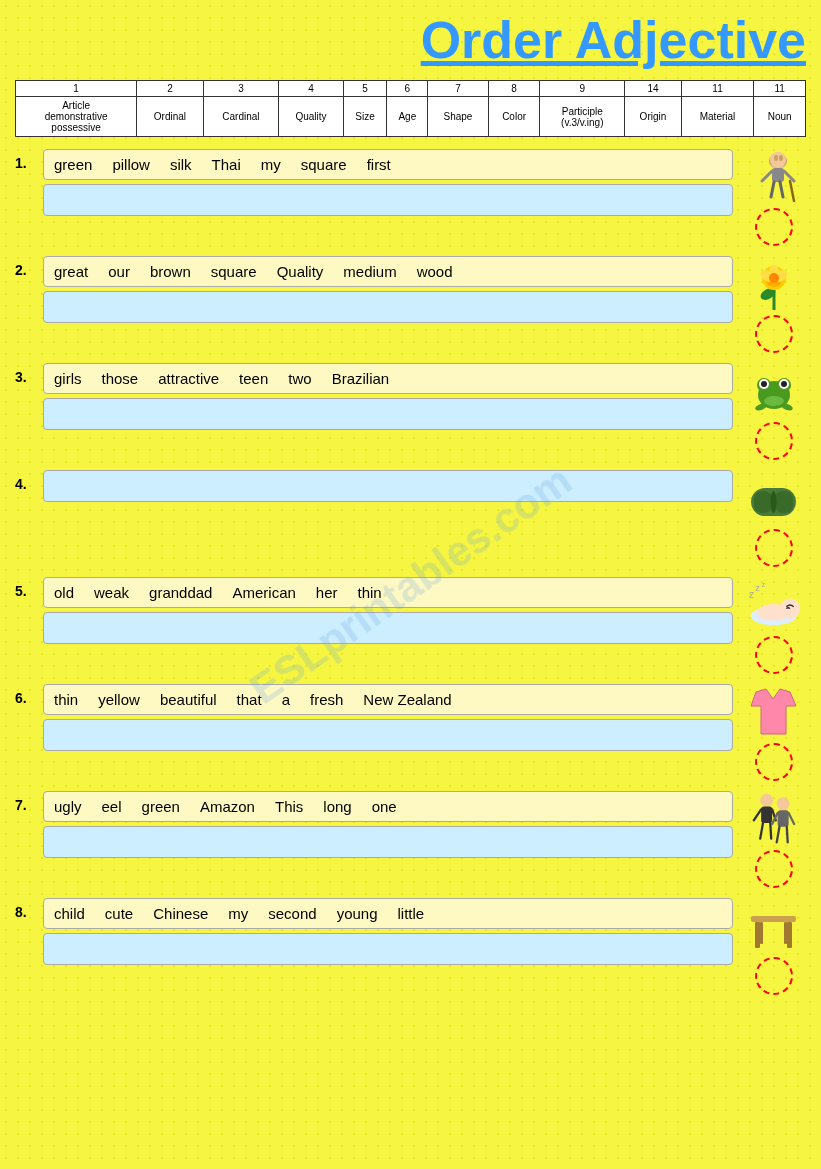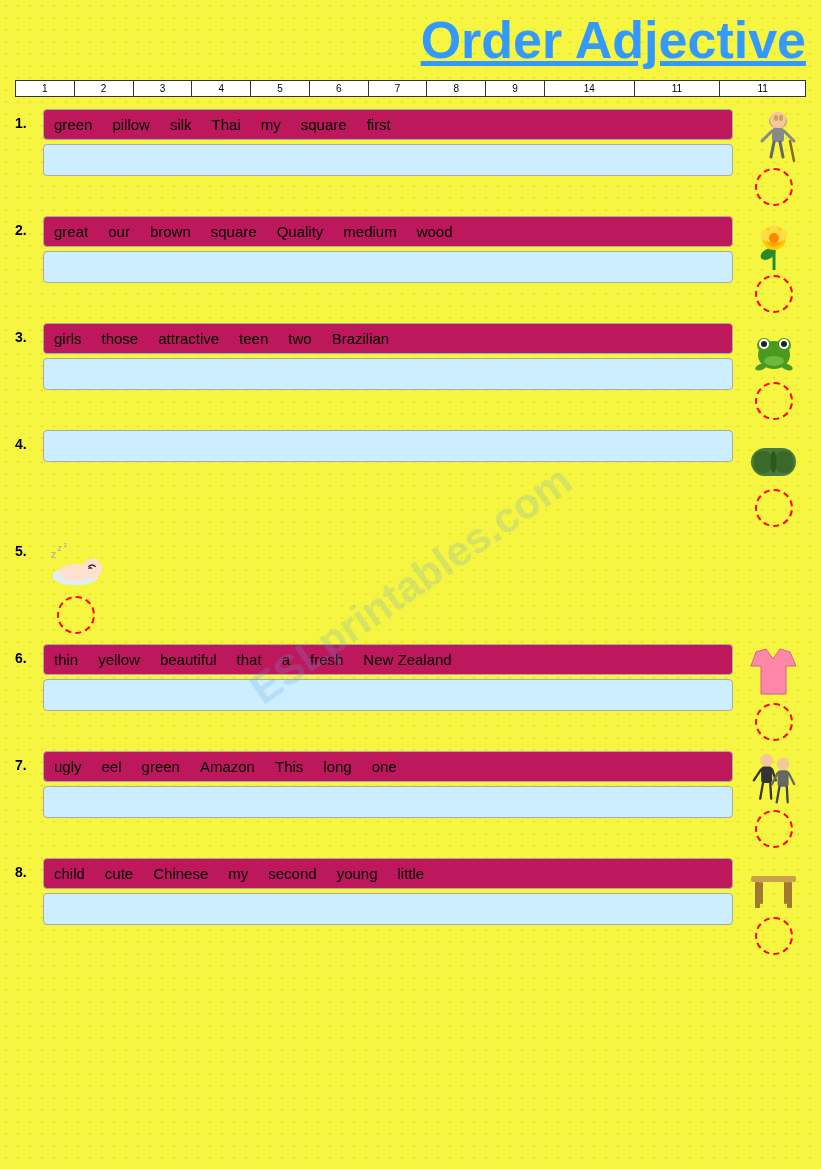--- a/index.html
+++ b/index.html
@@ -50,21 +50,21 @@
     .exercise-num {
       font-size: 14px;
       font-weight: bold;
       min-width: 20px;
       padding-top: 6px;
     }
     .exercise-content {
       flex: 1;
     }
     .words-row {
-      background: #be185d;
+      background: #fef9c3;
       border: 1px solid #aaa;
       border-radius: 4px;
       padding: 6px 10px;
       font-size: 15px;
       margin-bottom: 4px;
       display: flex;
       flex-wrap: wrap;
       gap: 6px 20px;
     }
     .word {
@@ -124,20 +124,34 @@
     <td>4</td>
     <td>5</td>
     <td>6</td>
     <td>7</td>
     <td>8</td>
     <td>9</td>
     <td>14</td>
     <td>11</td>
     <td>11</td>
   </tr>
+  <tr>
+    <td>Article<br>demonstrative<br>possessive</td>
+    <td>Ordinal</td>
+    <td>Cardinal</td>
+    <td>Quality</td>
+    <td>Size</td>
+    <td>Age</td>
+    <td>Shape</td>
+    <td>Color</td>
+    <td>Participle<br>(v.3/v.ing)</td>
+    <td>Origin</td>
+    <td>Material</td>
+    <td>Noun</td>
+  </tr>
 </tbody>
   </table>
 
 <div class="exercise-section">
   <div class="exercise-num">1.</div>
   <div class="exercise-content">
     <div class="words-row">
       <span class="word">green</span>
       <span class="word">pillow</span>
       <span class="word">silk</span>
@@ -241,20 +255,31 @@
       <rect x="8" y="21" width="18" height="22" rx="8" fill="#3a6a2a"></rect>
       <rect x="29" y="21" width="18" height="22" rx="8" fill="#3a6a2a"></rect>
       <ellipse cx="27.5" cy="32" rx="3" ry="11" fill="#2a5a1a"></ellipse>
     </svg>
     <div class="dashed-circle"></div>
   </div>
 </div>
 
 <div class="exercise-section">
   <div class="exercise-num">5.</div>
+  <div class="exercise-content">
+    <div class="words-row">
+      <span class="word">old</span>
+      <span class="word">weak</span>
+      <span class="word">granddad</span>
+      <span class="word">American</span>
+      <span class="word">her</span>
+      <span class="word">thin</span>
+    </div>
+    <div class="answer-row"></div>
+  </div>
   <div class="image-col">
 
     <svg class="illus" viewBox="0 0 60 55">
 
       <ellipse cx="30" cy="40" rx="25" ry="10" fill="#ddeeff"></ellipse>
 
       <ellipse cx="30" cy="36" rx="18" ry="9" fill="#ffe0cc"></ellipse>
 
       <circle cx="48" cy="32" r="11" fill="#ffe0cc"></circle>
       <path d="M44 30 Q48 26 52 30" stroke="#333" stroke-width="1.5" fill="none"></path>

